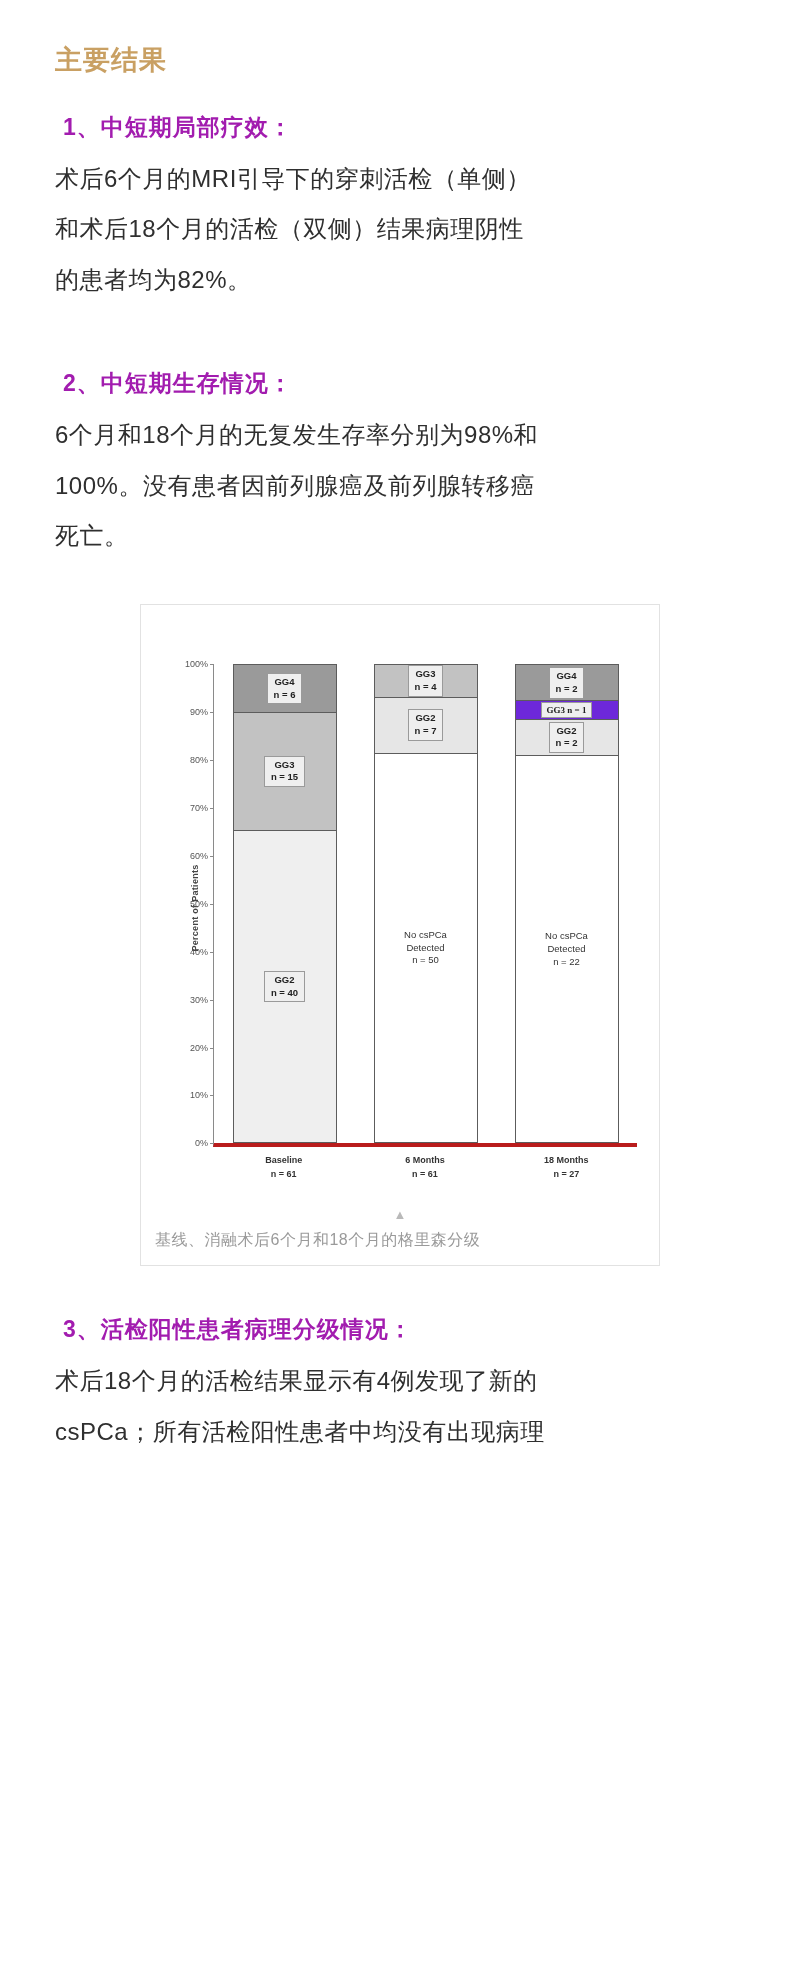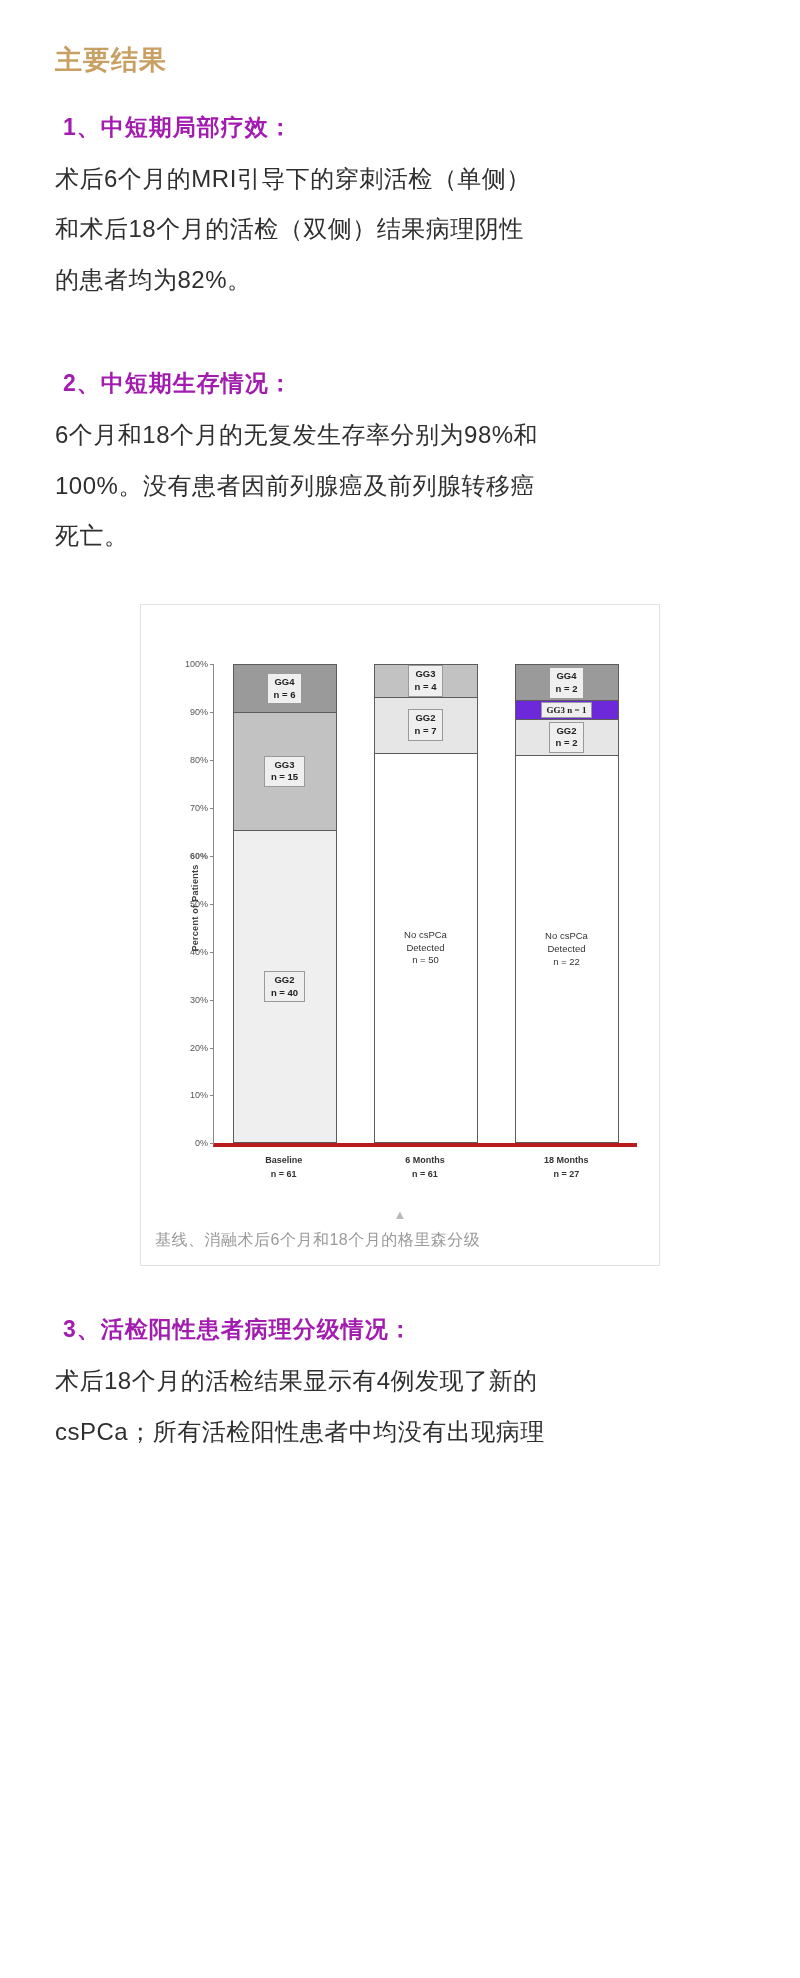--- a/index.html
+++ b/index.html
@@ -194,21 +194,21 @@
   <div class="figure-wrap">
     <div class="figure-box">
       <div class="chart-area">
         <div class="y-axis-title">Percent of Patients</div>
         <div class="plot">
           <div id="yticks">
               <div class="ytick" style="top: 0%;">100%</div>
               <div class="ytick" style="top: 10%;">90%</div>
               <div class="ytick" style="top: 20%;">80%</div>
               <div class="ytick" style="top: 30%;">70%</div>
-              <div class="ytick" style="top: 40%; font-weight: bold;">60%</div>
+              <div class="ytick" style="top: 40%;">60%</div>
               <div class="ytick" style="top: 50%;">50%</div>
               <div class="ytick" style="top: 60%;">40%</div>
               <div class="ytick" style="top: 70%;">30%</div>
               <div class="ytick" style="top: 80%;">20%</div>
               <div class="ytick" style="top: 90%;">10%</div>
               <div class="ytick" style="top: 100%;">0%</div>
             </div>
           <div class="bars" id="bars">
               <div class="bar-col">
                 <div class="bar">

